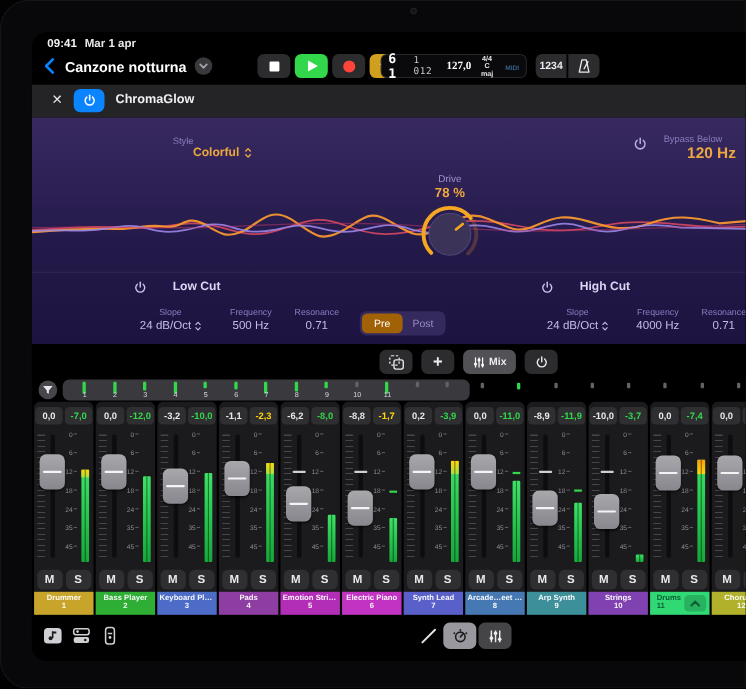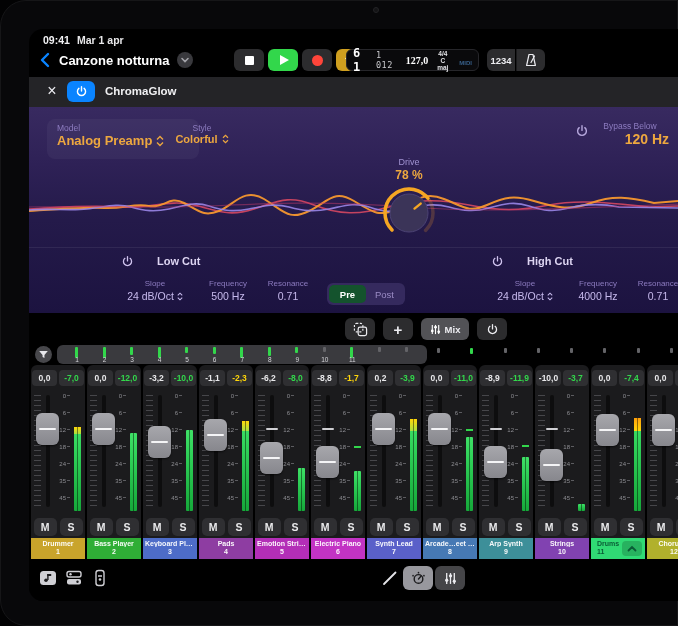--- a/index.html
+++ b/index.html
@@ -40,21 +40,21 @@
   .closex{position:absolute;left:14px;top:5px;width:18px;height:18px;color:#ececf0;font-size:16px;line-height:18px;text-align:center;}
   .pwrbtn{position:absolute;left:38px;top:4px;width:28px;height:21px;border-radius:6px;background:#0a84ff;display:flex;align-items:center;justify-content:center;}
   .plug-title{position:absolute;left:76px;top:8px;font-size:11.5px;font-weight:bold;color:#f0f0f2;}
 
   
   .plug-body{position:absolute;left:0;top:78px;width:100%;height:206px;background:linear-gradient(180deg,#382a60 0%,#2e2156 28%,#241a4a 55%,#1c1340 100%);overflow:hidden;}
   .wave{position:absolute;left:0;top:58px;width:650px;height:84px;}
   .modelbox{position:absolute;left:18px;top:12px;width:152px;height:40px;background:rgba(255,255,255,0.045);border-radius:8px;padding:4px 10px;}
   .plabel{font-size:8.5px;color:#8d7cc0;}
   .pvalue{font-size:13px;font-weight:bold;color:#eda73f;white-space:nowrap;display:flex;align-items:center;gap:4px;}
-  .stylebox{position:absolute;left:128px;top:16px;width:90px;text-align:center;}
+  .stylebox{position:absolute;left:128px;top:16px;width:90px;text-align:left;}
   .stylebox .pvalue{justify-content:center;font-size:11px;}
   .bypass-pwr{position:absolute;left:546px;top:17px;width:14px;height:14px;}
   .bypassbox{position:absolute;left:562px;top:14px;width:78px;text-align:center;}
   .bypassbox .pvalue{justify-content:flex-end;font-size:14px;}
   .levelbox{position:absolute;left:644px;top:14px;width:60px;text-align:center;}
   .levelbox .pvalue{justify-content:center;font-size:11px;}
   .drivegrp{position:absolute;left:346px;top:50px;width:68px;text-align:center;}
   .drive-l{font-size:9px;color:#a193d2;}
   .drive-v{font-size:12px;font-weight:bold;color:#eda73f;margin-top:1px;}
   .divider{position:absolute;left:0;top:140px;width:650px;border-top:1px solid rgba(255,255,255,0.07);}
@@ -62,21 +62,21 @@
   .cutsec.low{left:84px;}
   .cutsec.high{left:454px;}
   .cuthead{display:flex;align-items:center;gap:23px;padding-left:8px;height:16px;}
   .cuttitle{font-size:11px;font-weight:bold;color:#ddd5f2;}
   .cutrow{position:absolute;top:26px;left:0;display:flex;align-items:flex-start;}
   .cutcol{text-align:center;}
   .cutcol .plabel{font-size:8px;color:#8d7cc0;}
   .cutcol .cval{font-size:10.5px;color:#c6b9ec;margin-top:2px;white-space:nowrap;display:flex;justify-content:center;align-items:center;gap:3px;}
   .prepost{margin-left:10px;margin-top:4px;background:#352a5e;border-radius:6px;display:flex;padding:2px;height:22px;}
   .ppbtn{width:37px;border-radius:5px;font-size:9.5px;display:flex;align-items:center;justify-content:center;color:#9b8cc5;}
-  .ppbtn.on{background:#14532d;color:#fff;font-weight:bold;}
+  .ppbtn.on{background:#a16207;color:#fff;font-weight:normal;}
 
   
   .mixbar{position:absolute;left:0;top:284px;width:100%;height:32px;background:#000;}
   .mbtn{position:absolute;top:5px;height:22px;border-radius:6px;background:#2c2c2e;display:flex;align-items:center;justify-content:center;color:#ececf0;}
   .mbtn.copy{left:316px;width:30px;}
   .mbtn.add{left:354px;width:30px;font-size:15px;font-weight:bold;}
   .mbtn.mixpill{left:392px;width:48px;background:#525256;gap:4px;font-size:9.5px;font-weight:bold;}
   .mbtn.pwr{left:448px;width:30px;}
 
   
@@ -204,30 +204,20 @@
 
     <div class="plug-body">
 
       <svg class="wave" viewBox="0 0 650 84">
         <path d="M0 44 C40 42 60 40 90 42 S140 34 165 40 S200 52 225 44 S260 30 285 40 S330 50 360 42 S410 34 440 40 S490 46 520 40 S580 38 620 42 L650 41" fill="none" stroke="#e04a63" stroke-width="1.6" opacity="0.85"></path>
         <path d="M0 46 C30 44 55 42 75 43 S105 38 120 41 S140 30 155 38 S175 52 190 46 S215 22 235 34 S260 56 280 46 S305 24 325 36 S350 52 368 44 S395 26 415 34 S440 48 458 40 S485 30 505 36 S540 46 562 38 S600 32 625 38 L650 36" fill="none" stroke="#f5972e" stroke-width="2" opacity="0.95"></path>
         <path d="M0 45 C20 43 40 46 58 44 S88 38 102 42 S125 47 140 44 S165 36 180 41 S205 47 220 44 S245 38 260 42 S285 47 300 44 S325 37 340 42 S365 48 380 44 S405 38 420 42 S445 47 460 43 S485 36 500 41 S525 47 540 43 S570 38 590 42 L650 43" fill="none" stroke="#9a86e8" stroke-width="1.6" opacity="0.9"></path>
         <path d="M0 42 C60 40 120 44 180 41 S300 36 380 42 S520 44 650 39" fill="none" stroke="#c23a6a" stroke-width="1.2" opacity="0.5"></path>
       </svg>
 
-      <div class="modelbox">
-        <div class="plabel">Model</div>
-        <div class="pvalue">
-              <span>Analog Preamp</span>
-          <svg width="8" height="12" viewBox="0 0 8 12">
-                <polyline points="1,4.5 4,1.5 7,4.5" fill="none" stroke="#eda73f" stroke-width="1.4"></polyline>
-                <polyline points="1,7.5 4,10.5 7,7.5" fill="none" stroke="#eda73f" stroke-width="1.4"></polyline>
-              </svg>
-        </div>
-      </div>
 
       <div class="stylebox">
         <div class="plabel">Style</div>
         <div class="pvalue">
               <span>Colorful</span>
           <svg width="7" height="10" viewBox="0 0 8 12">
                 <polyline points="1,4.5 4,1.5 7,4.5" fill="none" stroke="#eda73f" stroke-width="1.4"></polyline>
                 <polyline points="1,7.5 4,10.5 7,7.5" fill="none" stroke="#eda73f" stroke-width="1.4"></polyline>
               </svg>
         </div>

